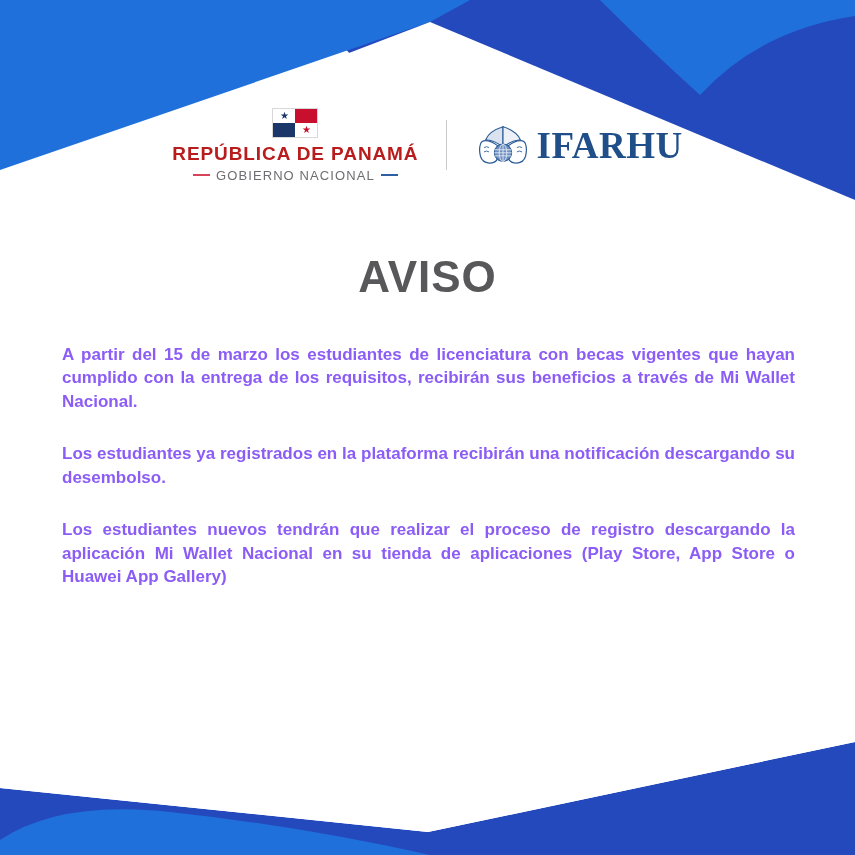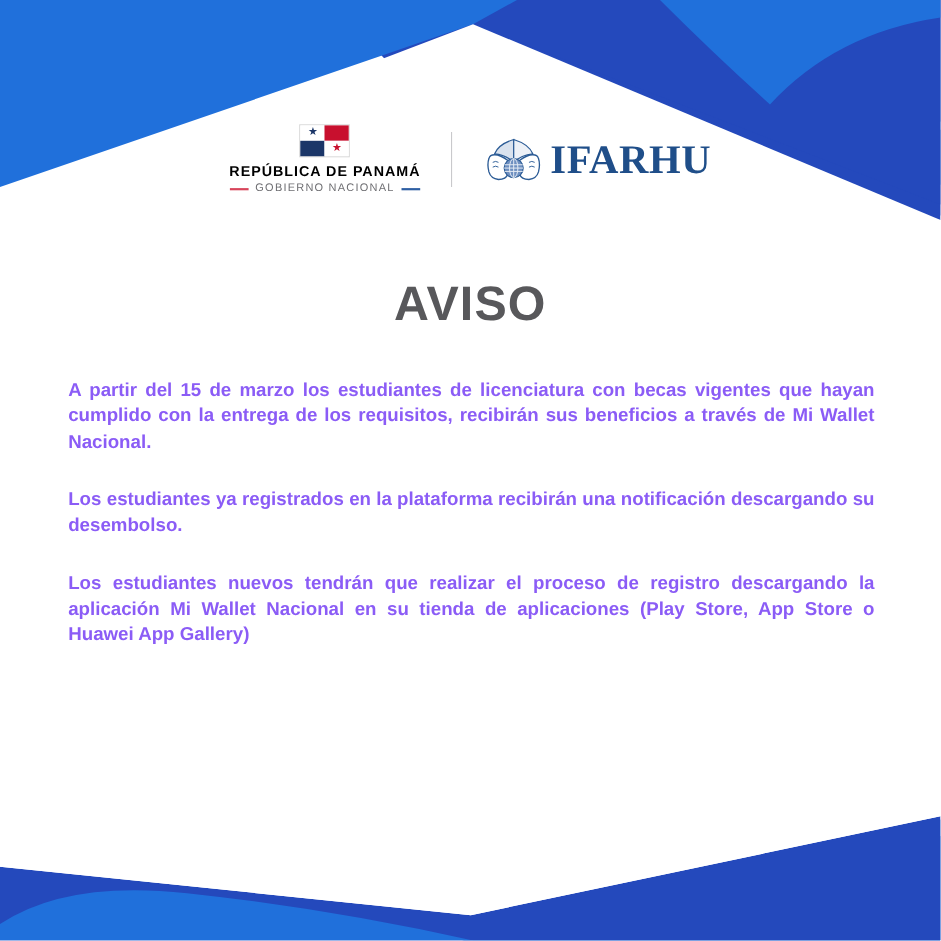--- a/index.html
+++ b/index.html
@@ -68,41 +68,41 @@
     left: 50%;
     top: 50%;
     transform: translate(-50%,-50%);
     font-size: 10px;
     line-height: 10px;
   }
   .star-blue { color: #1B3668; }
   .star-red  { color: #C8102E; }
 
   .gov-title {
-    font-size: 13px;
+    font-size: 19px;
     font-weight: bold;
     letter-spacing: 0.9px;
-    color: #000000;
+    color: #b91c1c;
     white-space: nowrap;
   }
   .gov-sub-row {
     display: flex;
     align-items: center;
     gap: 6px;
     margin-top: 3px;
   }
   .dash {
     display: block;
     width: 17px;
     height: 2px;
   }
   .dash-red  { background: #D8455B; }
   .dash-blue { background: #2E5FA3; }
   .gov-sub {
-    font-size: 10px;
+    font-size: 13px;
     letter-spacing: 1.1px;
     color: #6E6E72;
     white-space: nowrap;
   }
 
   .divider-v {
     width: 1px;
     height: 50px;
     background: #c9c9cc;
     margin: 0 0px;

